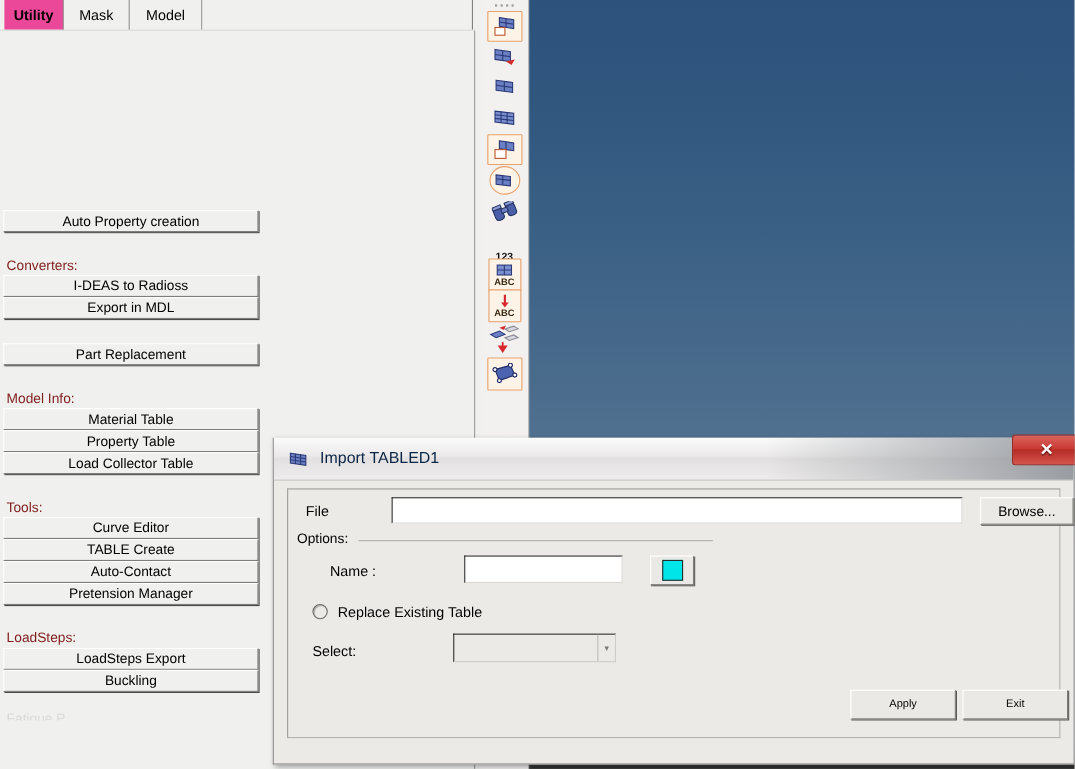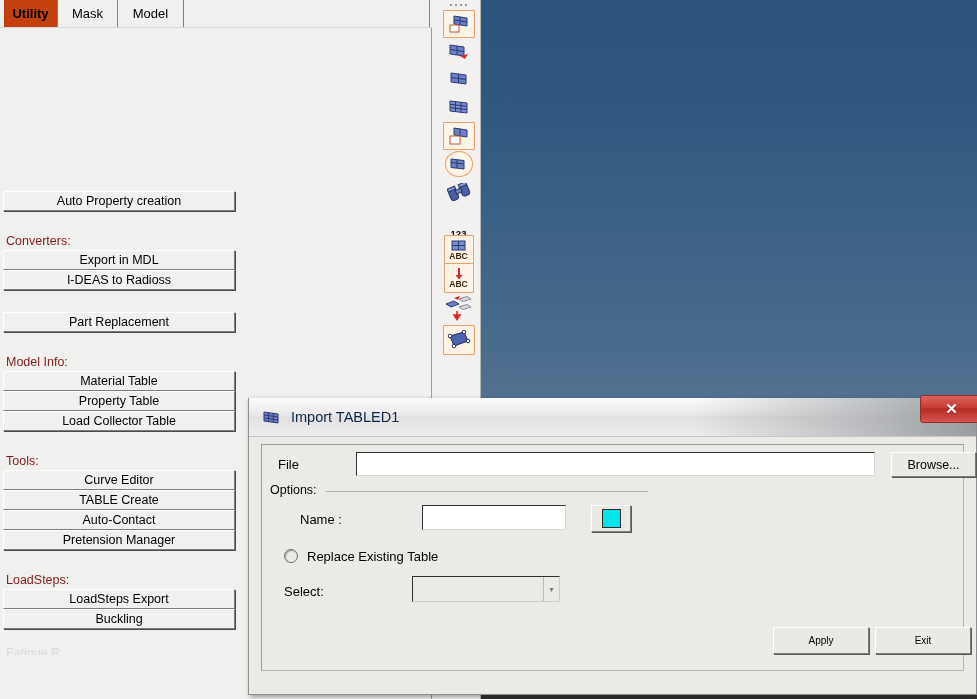--- a/index.html
+++ b/index.html
@@ -59,21 +59,21 @@
     border-right: 1px solid #808080;
     font-size: 13px;
     color: #000;
     display: flex;
     align-items: center;
     justify-content: center;
     padding: 0 10px;
   }
   .tab.active {
     font-weight: bold;
-    background: #c2410c;
+    background: #ec4899;
   }
   .tab-underline {
     position: absolute;
     left: 0; top: 27px;
     width: 432px; height: 1px;
     background: #d6d6d4;
   }
 
   .panel-body {
     position: absolute;
@@ -468,22 +468,22 @@
     <div class="panel-body">
       <div class="ctrl-col">
 
         <div style="height:163px;"></div>
 
         <button class="btn3d">Auto Property creation</button>
 
         <div class="gap-lg"></div>
 
         <div class="sect-label">Converters:</div>
+        <button class="btn3d">I-DEAS to Radioss</button>
         <button class="btn3d">Export in MDL</button>
-        <button class="btn3d">I-DEAS to Radioss</button>
 
         <div class="gap-lg"></div>
 
         <button class="btn3d">Part Replacement</button>
 
         <div class="gap-lg"></div>
 
         <div class="sect-label">Model Info:</div>
         <button class="btn3d">Material Table</button>
         <button class="btn3d">Property Table</button>

